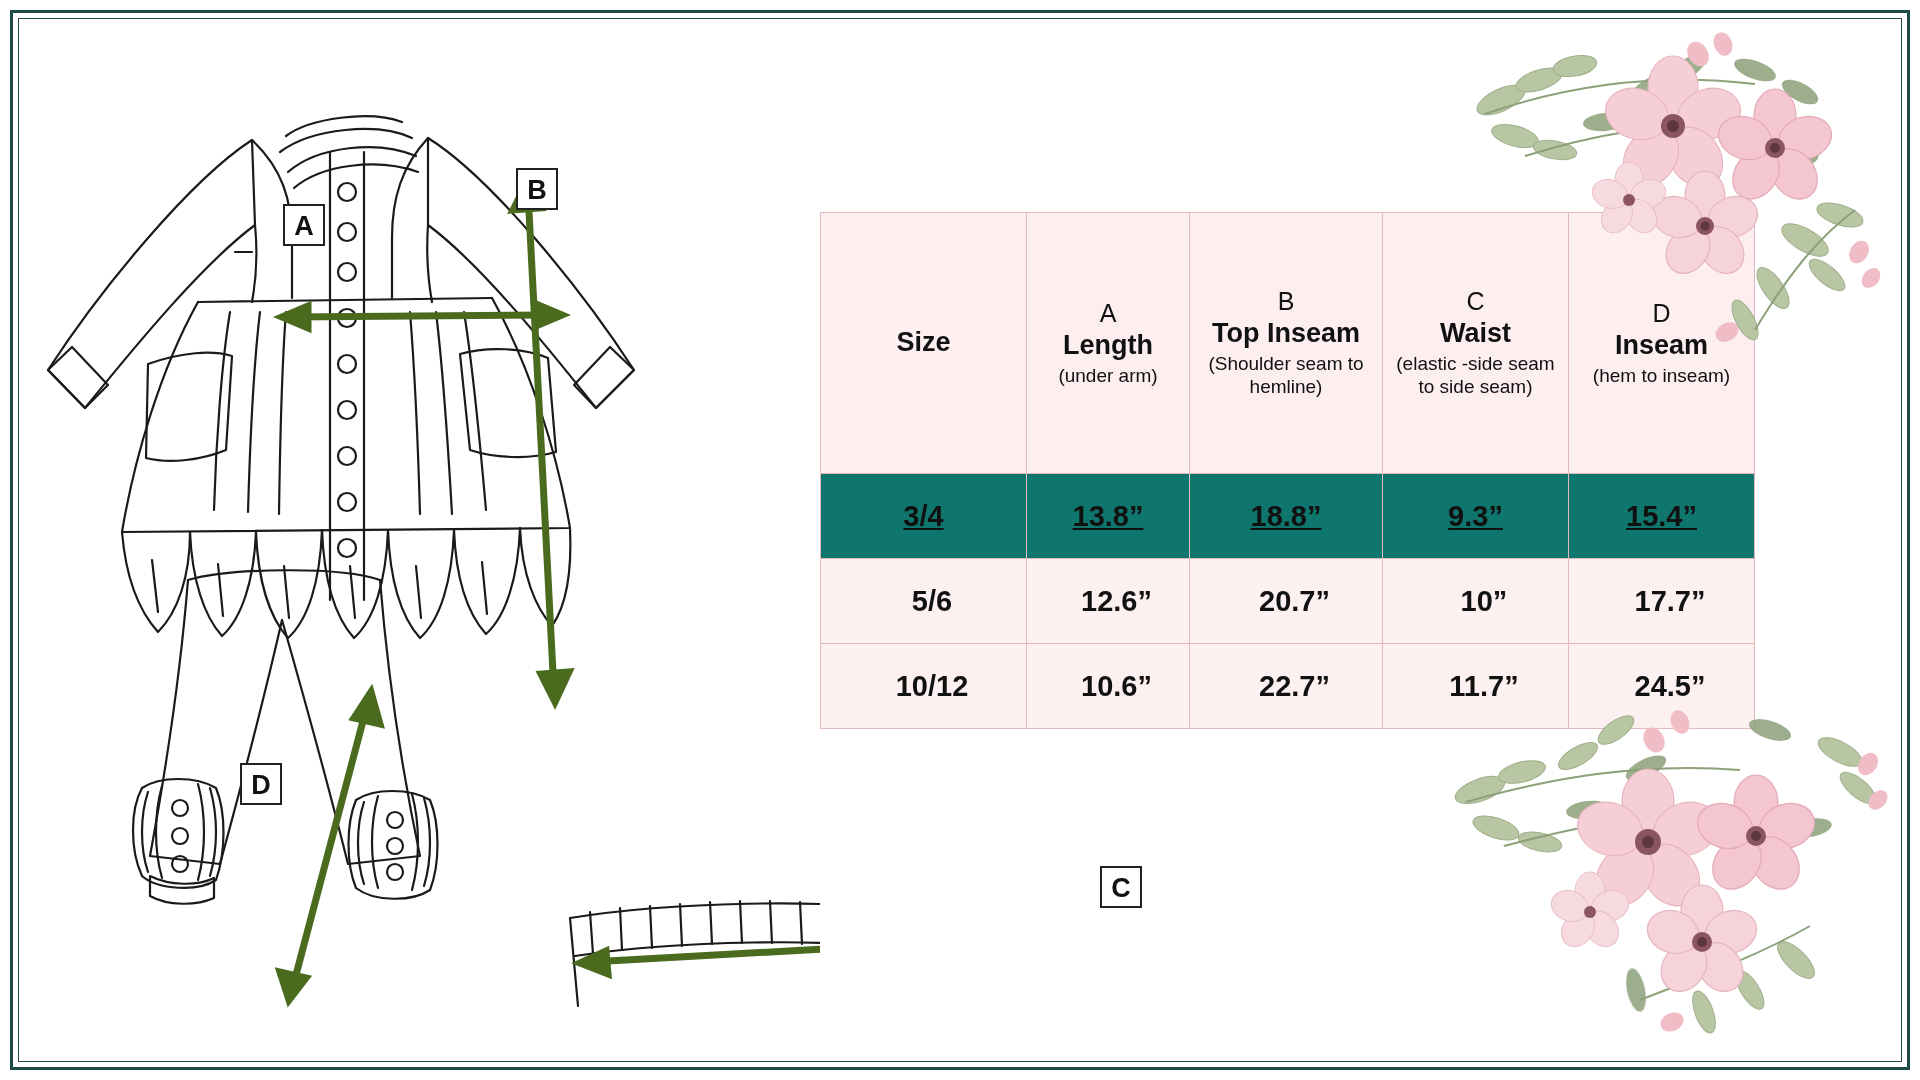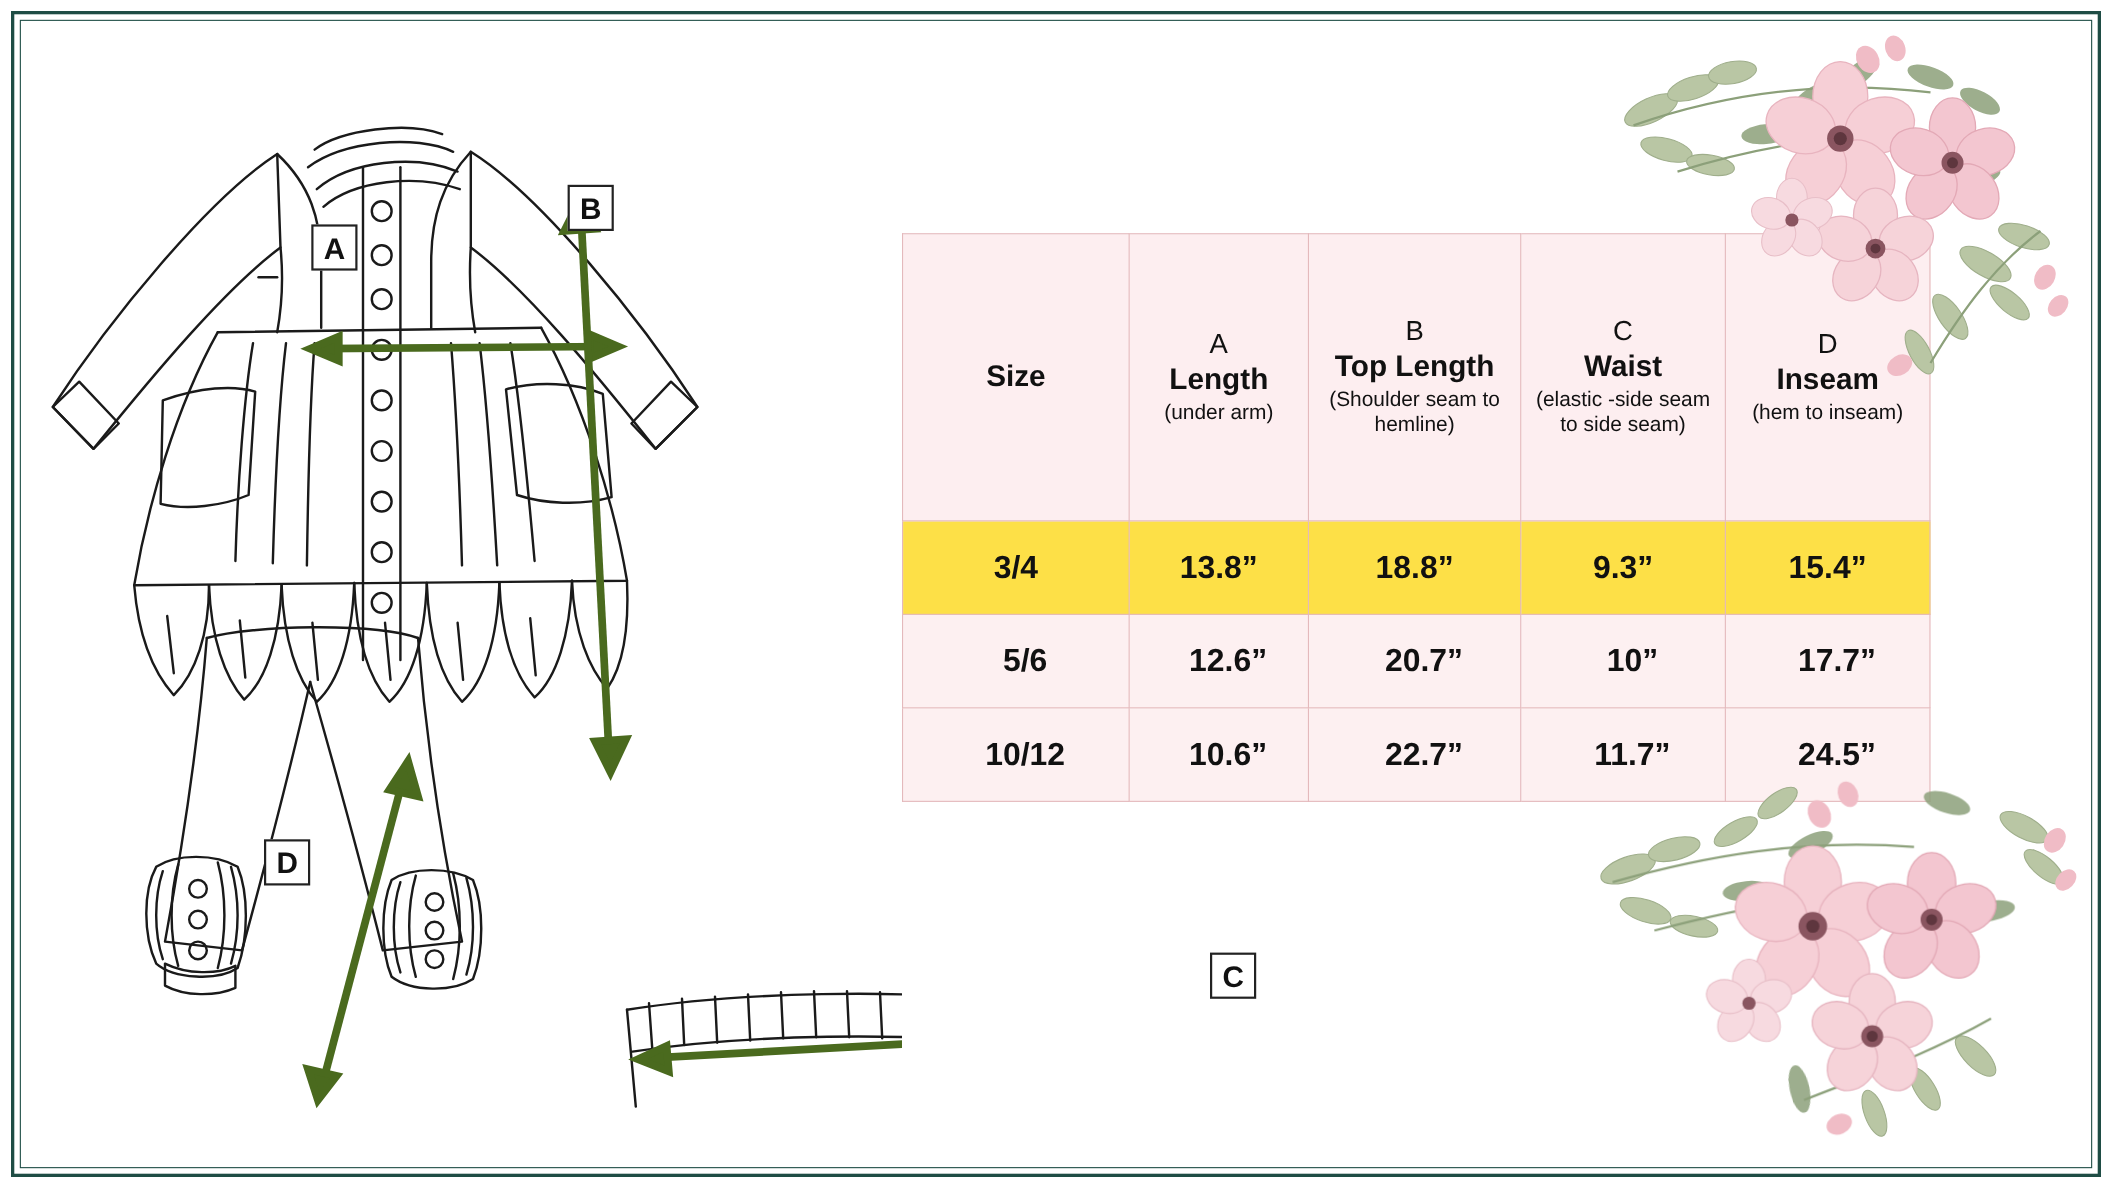--- a/index.html
+++ b/index.html
@@ -112,21 +112,21 @@
     margin-top: 4px;
   }
   thead th.size-col {
     font-size: 34px;
     font-weight: 700;
   }
   tbody td {
     height: 82px;
     font-size: 29px;
   }
-  tbody tr.odd td { background: #fde047; }
+  tbody tr.odd td { background: #0f766e; text-decoration: underline; }
   tbody tr.even td { background: #fdf0f1; padding-left: 18px; }
   col.c-size  { width: 206px; }
   col.c-a     { width: 163px; }
   col.c-b     { width: 193px; }
   col.c-c     { width: 186px; }
   col.c-d     { width: 186px; }
 
   
   .floral {
     position: absolute;
@@ -284,21 +284,21 @@
           <th class="size-col">
             <span class="hd-main">Size</span>
           </th>
           <th>
             <span class="hd-letter">A</span>
             <span class="hd-main">Length</span>
             <span class="hd-sub">(under arm)</span>
           </th>
           <th>
             <span class="hd-letter">B</span>
-            <span class="hd-main">Top Length</span>
+            <span class="hd-main">Top Inseam</span>
             <span class="hd-sub">(Shoulder seam to hemline)</span>
           </th>
           <th>
             <span class="hd-letter">C</span>
             <span class="hd-main">Waist</span>
             <span class="hd-sub">(elastic -side seam to side seam)</span>
           </th>
           <th>
             <span class="hd-letter">D</span>
             <span class="hd-main">Inseam</span>

